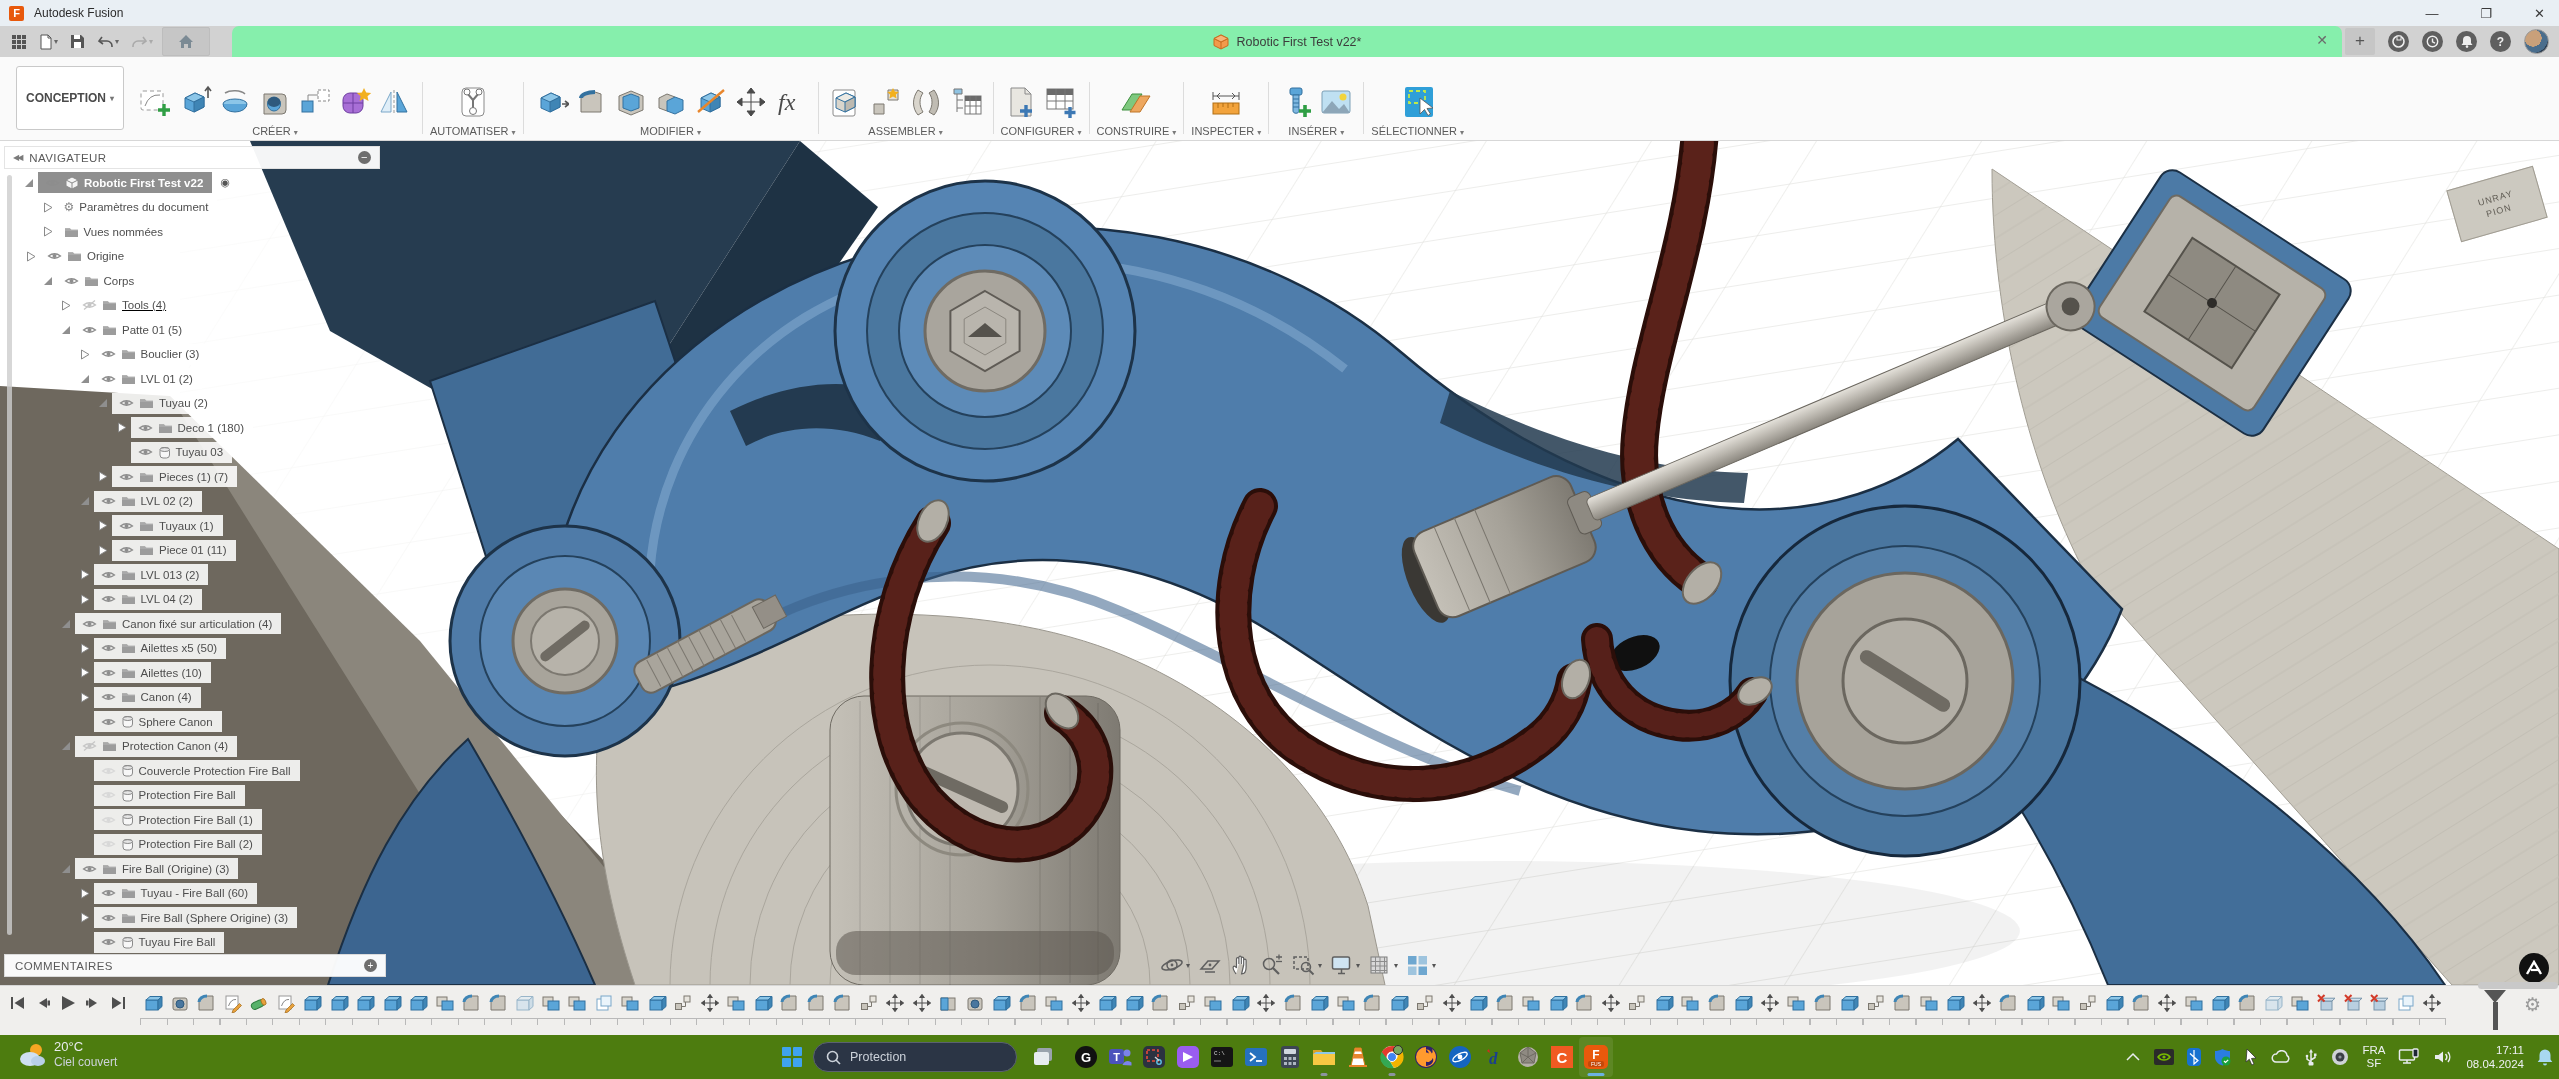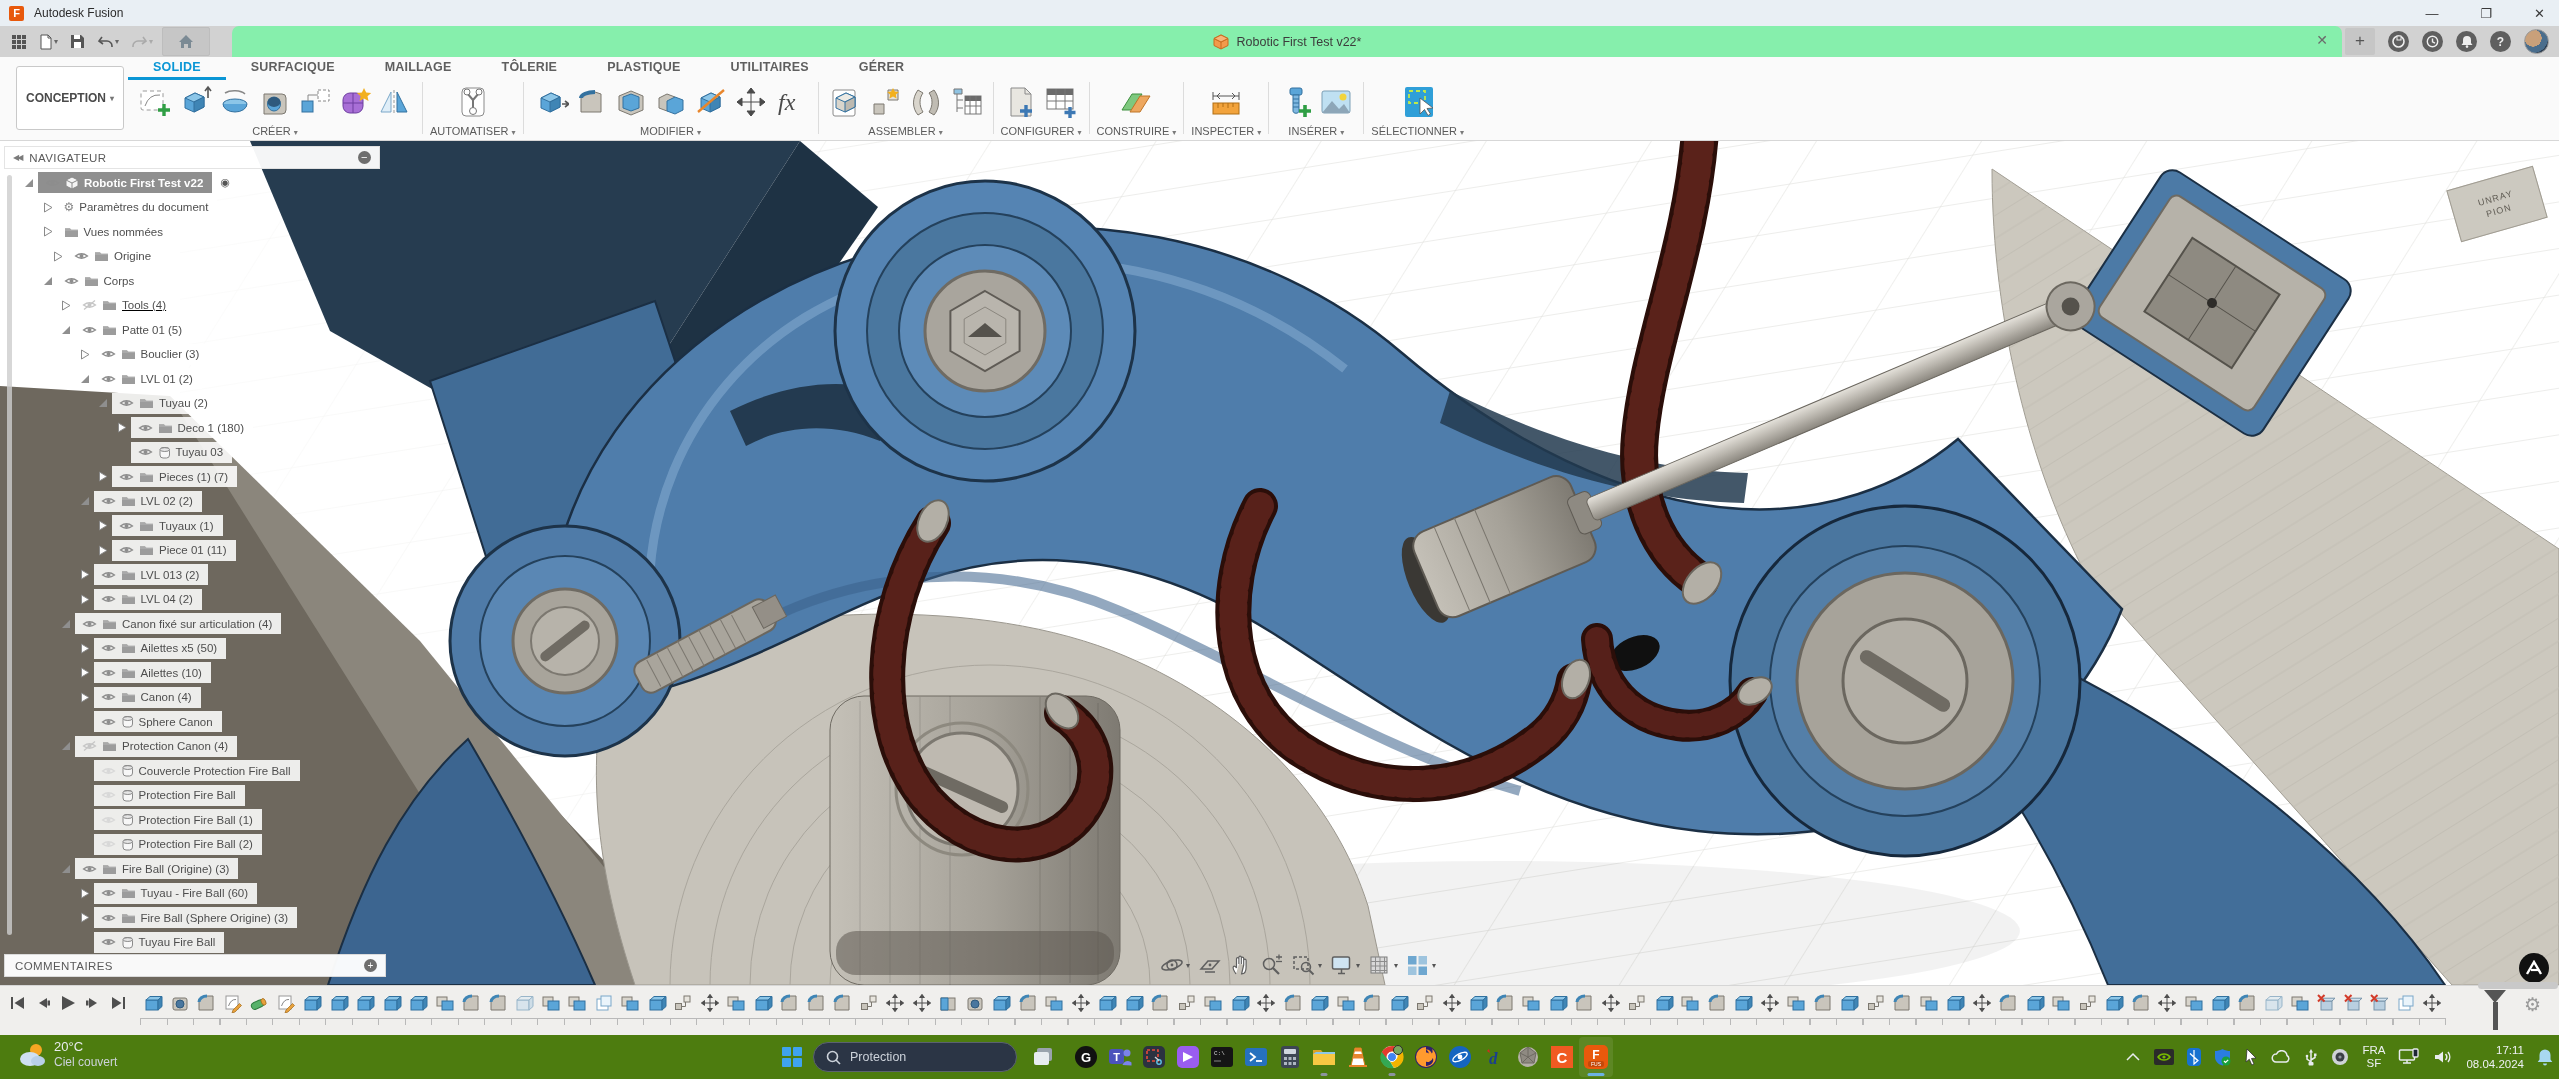--- a/index.html
+++ b/index.html
@@ -200,29 +200,20 @@
       <span class="tr-ic">?</span>
       <span id="avatar"></span>
     </div>
   </div>
 
   <div id="ribbon">
     <div id="conception-btn">
       <span>CONCEPTION</span>
         <span class="gc" style="font-size:8px;color:#777;">▾</span>
     </div>
-    <div id="ribbon-tabs">
-        <span class="rtab active">SOLIDE</span>
-        <span class="rtab">SURFACIQUE</span>
-        <span class="rtab">MAILLAGE</span>
-        <span class="rtab">TÔLERIE</span>
-        <span class="rtab">PLASTIQUE</span>
-        <span class="rtab">UTILITAIRES</span>
-        <span class="rtab">GÉRER</span>
-      </div>
     <div id="ribbon-groups">
         <div class="rgroup">
           <div class="tools">
             <div class="rtool">
               <svg width="36" height="36" viewBox="0 0 36 36">
                 <rect x="4" y="7" width="22" height="19" rx="2" fill="#fff" stroke="#9a9a9a" stroke-dasharray="4 3"></rect>
                 <path d="M8 22 Q12 10 23 11" fill="none" stroke="#888"></path>
                 <path d="M27 20 v12 M21 26 h12" stroke="#2f9e44" stroke-width="3.4"></path>
               </svg>
             </div>
@@ -678,21 +669,21 @@
           <span class="npill">
             <span style="display:flex;">
               <svg width="15" height="12" viewBox="0 0 15 12">
                 <path d="M1 4 V2.2 H6 L7.5 4 H14 V11 H1Z" fill="#9c9c9c"></path>
                 <path d="M1 4 H14" stroke="#b8b8b8"></path>
               </svg>
             </span>
             <span>Vues nommées</span>
           </span>
         </div>
-        <div class="nrow" style="top: 73.5px; left: 51px;">
+        <div class="nrow" style="top: 73.5px; left: 24px;">
           <span class="narrow">
             <svg width="10" height="11" viewBox="0 0 10 11">
               <path d="M1.5 1 L9 5.5 L1.5 10Z" fill="#fdfdfd" stroke="#8a8a8a"></path>
             </svg>
           </span>
           <span class="npill">
             <span style="display:flex;">
               <svg width="15" height="10" viewBox="0 0 15 10">
                 <path d="M1.5 5 Q7.5 .5 13.5 5 Q7.5 9.5 1.5 5Z" fill="none" stroke="#8d8d8d" stroke-width="1.3"></path>
                 <circle cx="7.5" cy="5" r="2" fill="#8d8d8d"></circle>

